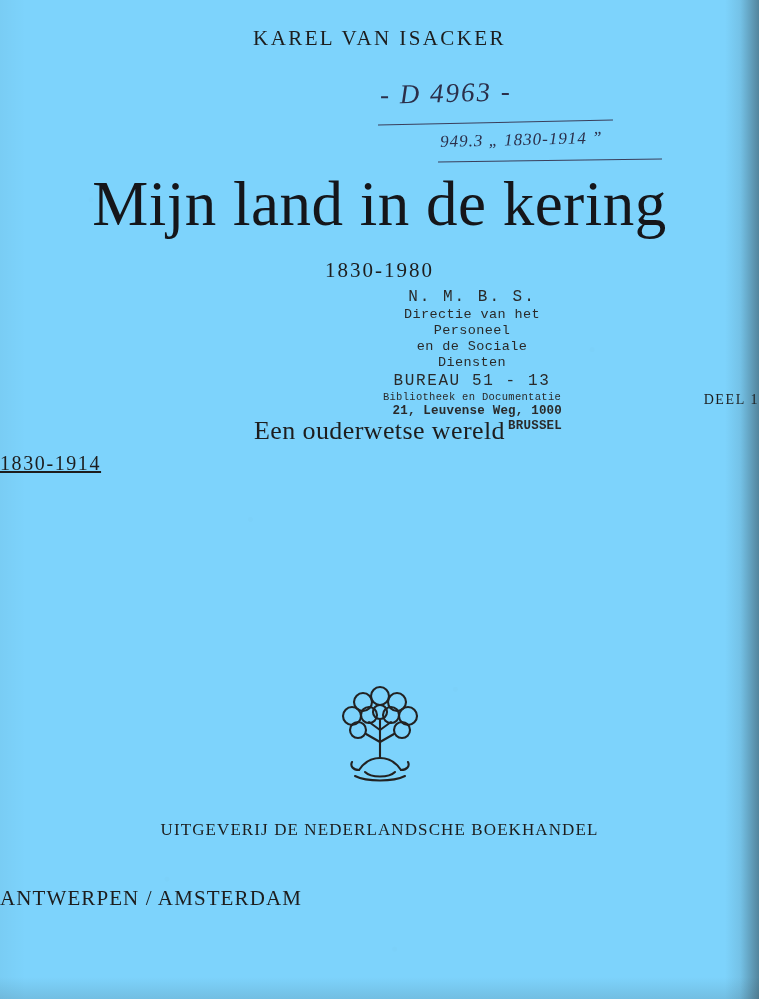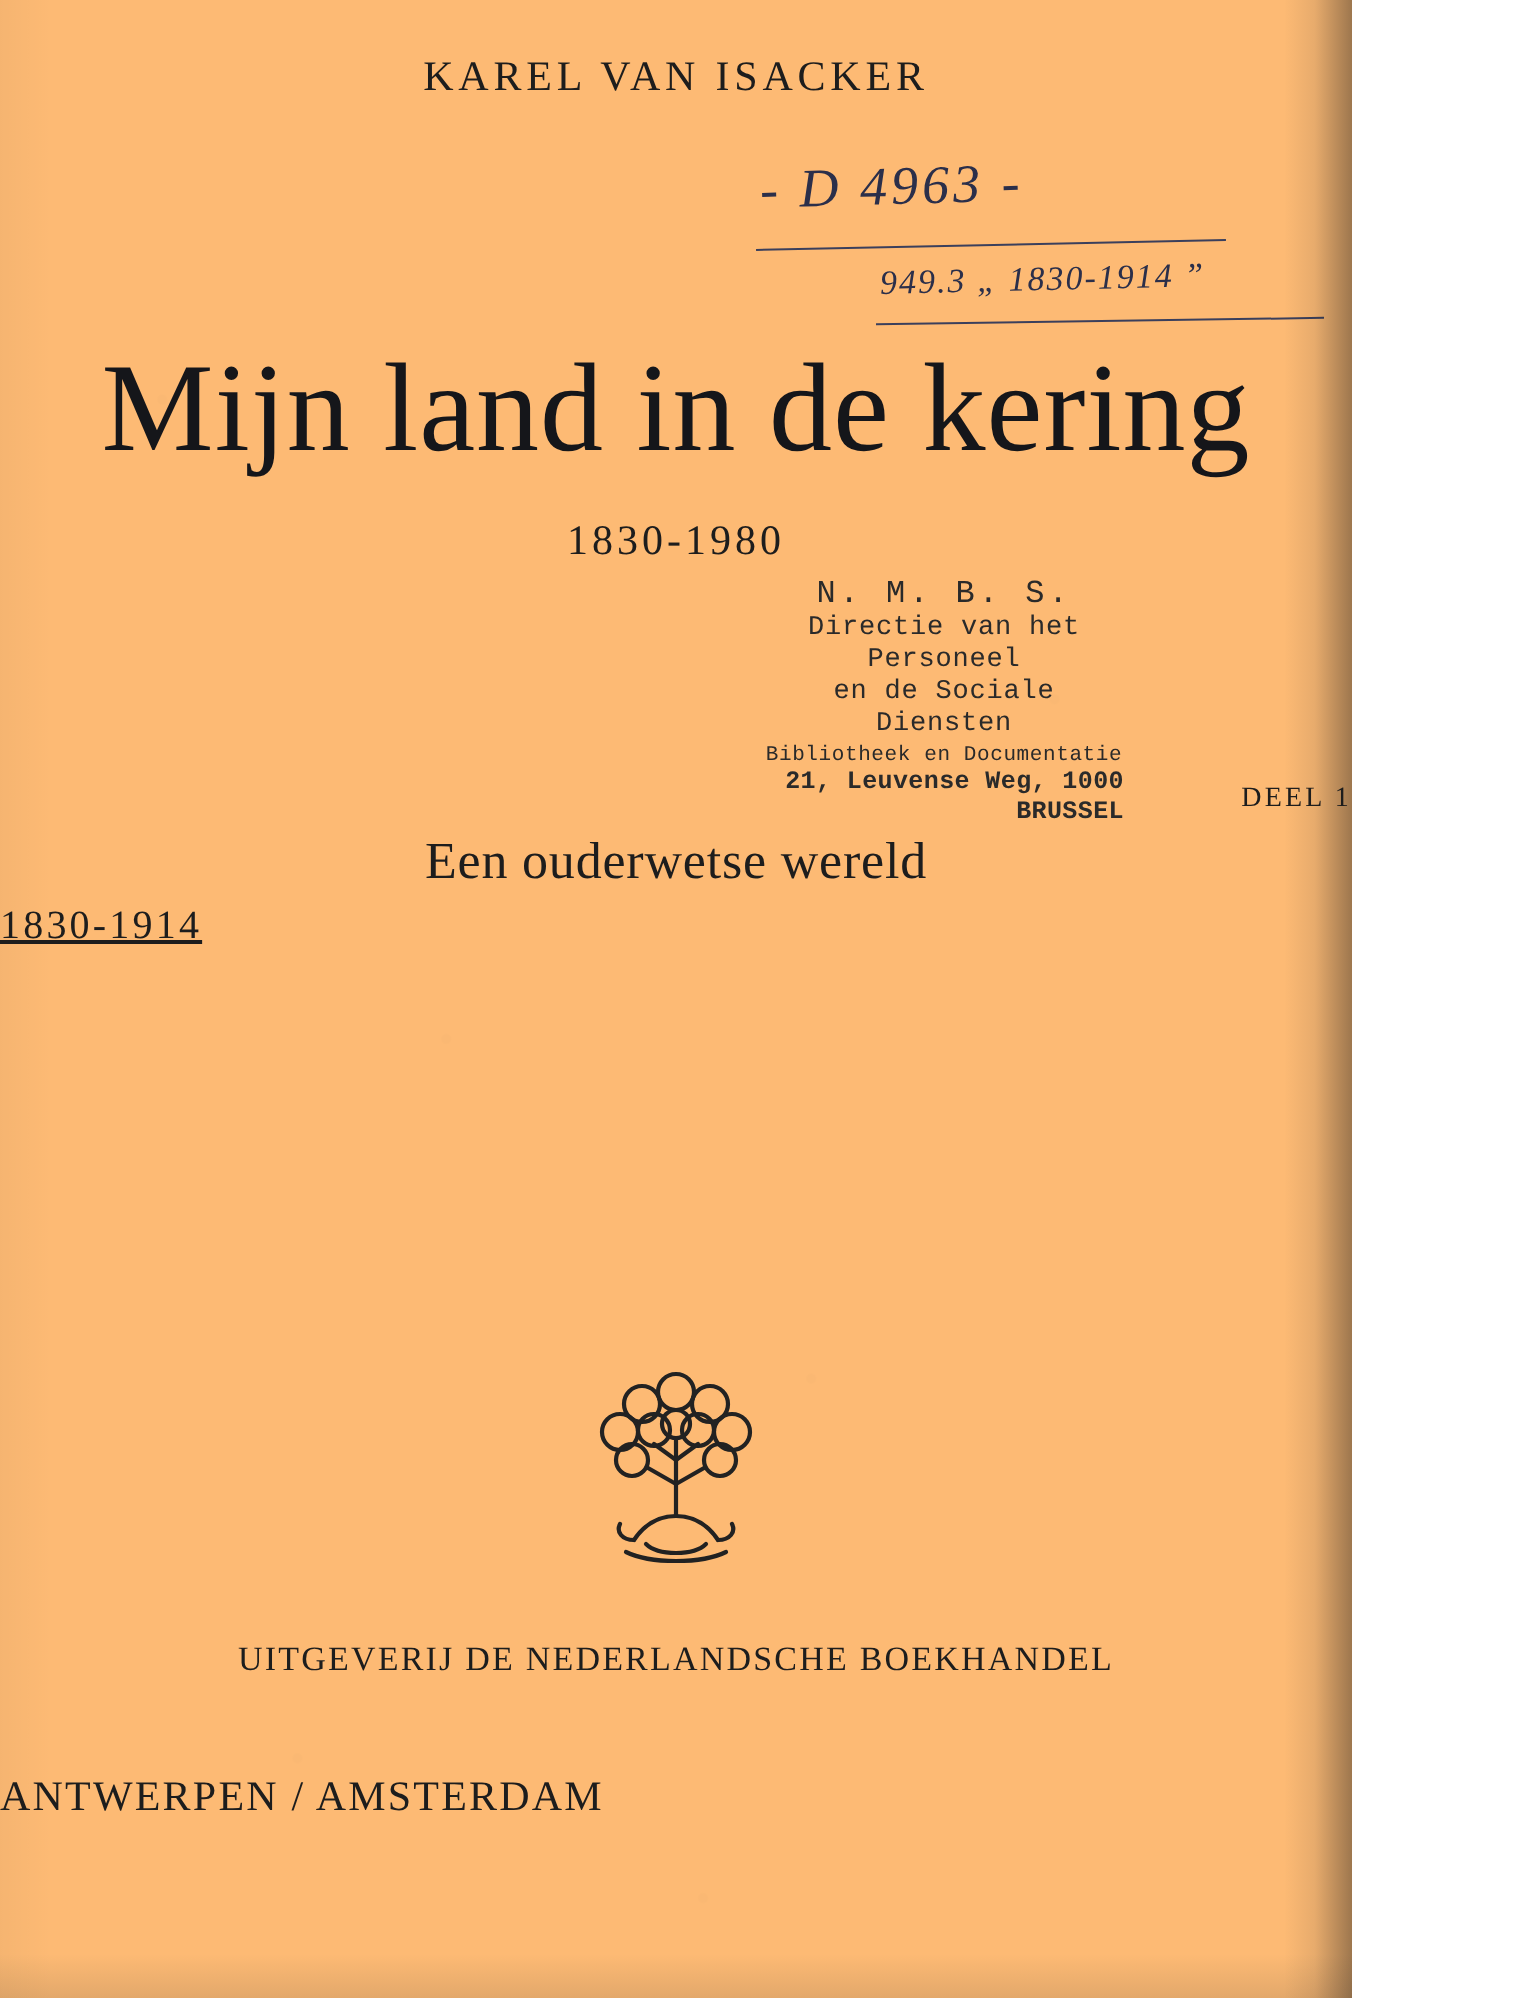--- a/index.html
+++ b/index.html
@@ -2,23 +2,23 @@
 <html><head>
 <meta charset="utf-8">
 <style>
   html, body {
     margin: 0;
     padding: 0;
     background: #ffffff;
   }
   #page {
     position: relative;
-    width: 676px;
+    width: 759px;
     height: 999px;
-    background: #fdba74;
+    background: #7dd3fc;
     overflow: hidden;
     font-family: "Liberation Serif", serif;
     color: #1d1d1d;
   }
 
   
   .paper-tone {
     position: absolute;
     inset: 0;
     background:
@@ -210,20 +210,21 @@
   <div class="hw-rule2"></div>
 
   <div class="title">Mijn land in de kering</div>
 
   <div class="year-range">1830-1980</div>
 
   <div class="stamp">
     <div class="l1">N. M. B. S.</div>
     <div class="l2">Directie van het Personeel</div>
     <div class="l3">en de Sociale Diensten</div>
+    <div class="l4">BUREAU  51 - 13</div>
     <div class="l5">Bibliotheek  en  Documentatie</div>
     <div class="l6">21, Leuvense Weg, 1000 BRUSSEL</div>
   </div>
 
   <div class="deel">DEEL 1</div>
   <div class="subtitle">Een ouderwetse wereld</div>
   <div class="sub-years">1830-1914</div>
 
   <div class="logo-wrap">
     <svg width="110" height="116" viewBox="0 0 110 116">

